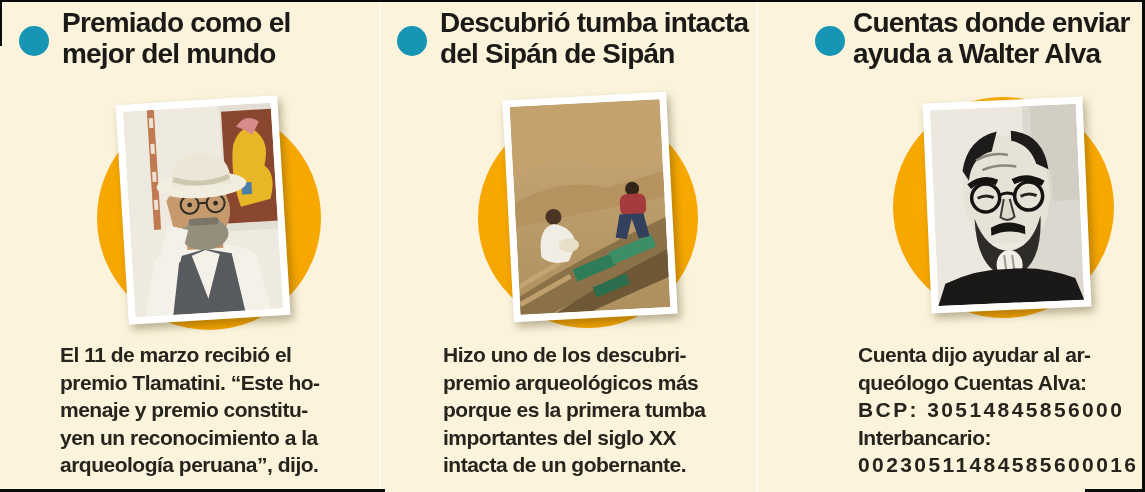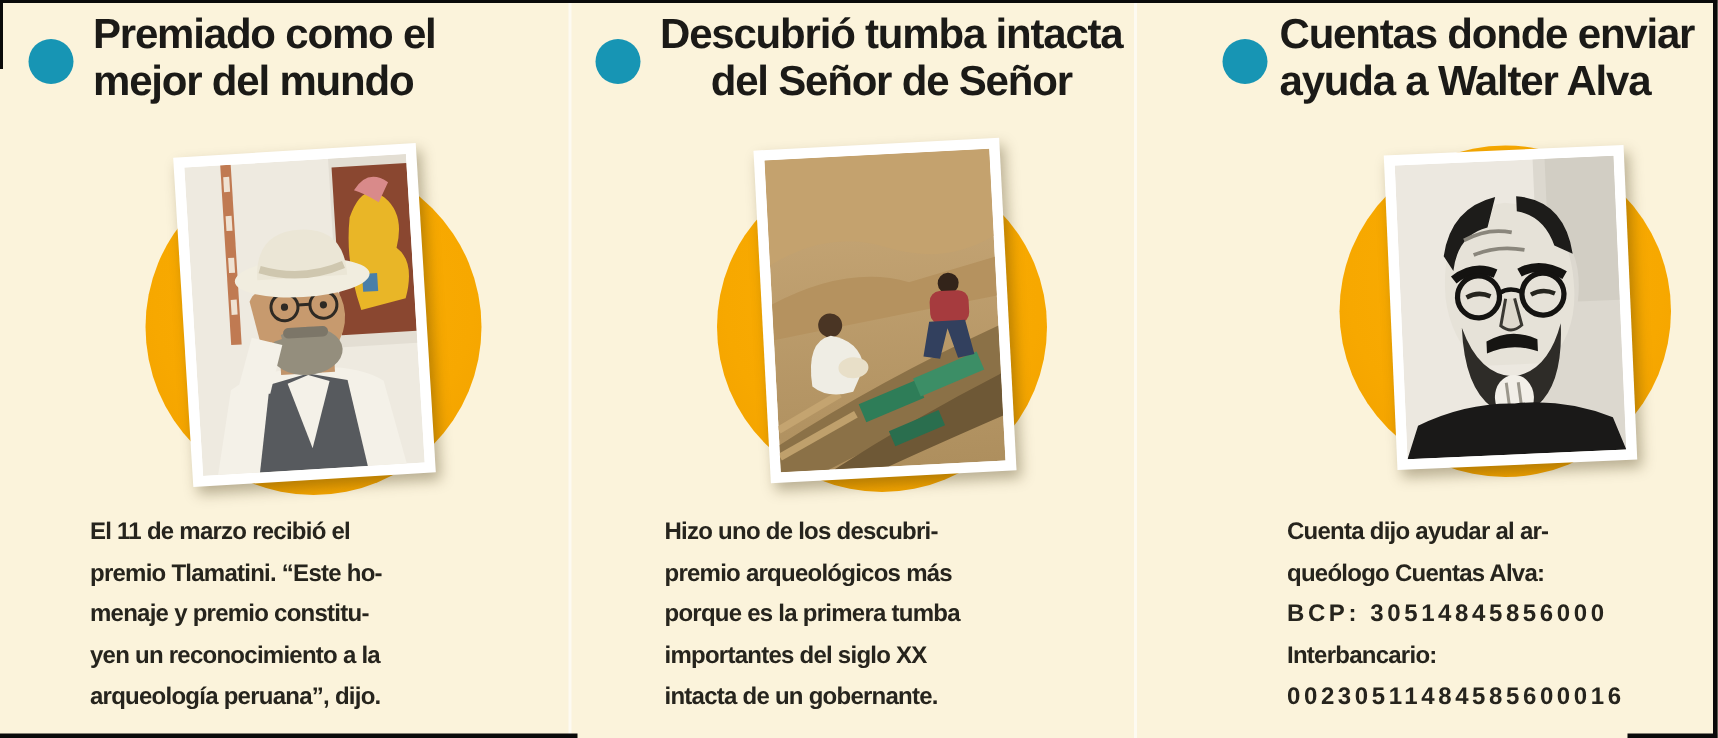--- a/index.html
+++ b/index.html
@@ -32,21 +32,21 @@
   .col1 .bullet{left:19px;}
   .col2 .bullet{left:18px;}
   .col3 .bullet{left:23px;}
 
   .headline{
     position:absolute;top:7px;
     color:#1B1A17;font-weight:bold;font-size:28px;line-height:31px;
     letter-spacing:-0.8px;white-space:nowrap;
   }
   .col1 .headline{left:62px;}
-  .col2 .headline{left:61px;text-align:center;}
+  .col2 .headline{left:61px;}
   .col3 .headline{left:61px;}
 
   .circle{
     position:absolute;border-radius:50%;
     background:#F7A800;
     background:radial-gradient(circle at 50% 42%, #FBAF06 0%, #F7A800 62%, #EF9E00 100%);
   }
   .col1 .circle{left:97px;top:106px;width:224px;height:224px;}
   .col2 .circle{left:99px;top:108px;width:220px;height:220px;}
   .col3 .circle{left:101px;top:97px;width:221px;height:221px;}
@@ -55,21 +55,21 @@
     position:absolute;background:#ffffff;padding:7px;
     box-shadow:3px 5px 9px rgba(60,45,10,0.35);
   }
   .photo svg{display:block;}
   .col1 .photo{left:122px;top:100px;transform:rotate(-3.5deg);}
   .col2 .photo{left:129px;top:96px;transform:rotate(-3deg);}
   .col3 .photo{left:135px;top:100px;transform:rotate(-2.5deg);}
 
   .bodytext{
     position:absolute;top:341px;
-    color:#26241D;font-weight:bold;font-size:16px;line-height:27.5px;
+    color:#26241D;font-weight:bold;font-size:21px;line-height:27.5px;
     letter-spacing:-0.5px;
   }
   .col1 .bodytext{left:60px;}
   .col2 .bodytext{left:64px;}
   .col3 .bodytext{left:66px;}
   .bline{display:block;white-space:nowrap;}
   .digits{letter-spacing:2.4px;}
 </style>
 </head>
 <body>
@@ -124,21 +124,21 @@
       <span class="bline">menaje y premio constitu-</span>
       <span class="bline">yen un reconocimiento a la</span>
       <span class="bline">arqueología peruana”, dijo.</span>
     </div>
   </div>
 
   <div class="col col2">
     <span class="bullet"></span>
     <div class="headline">
       <span class="bline">Descubrió tumba intacta</span>
-      <span class="bline">del Señor de Señor</span>
+      <span class="bline">del Sipán de Sipán</span>
     </div>
     <div class="circle"></div>
     <div class="photo">
       <svg width="150" height="208" viewBox="0 0 150 208">
         <defs>
           <linearGradient id="sand" x1="0" y1="0" x2="0" y2="1">
             <stop offset="0" stop-color="#C9A979"></stop>
               <stop offset="1" stop-color="#AE8F5E"></stop>
           </linearGradient>
         </defs>

